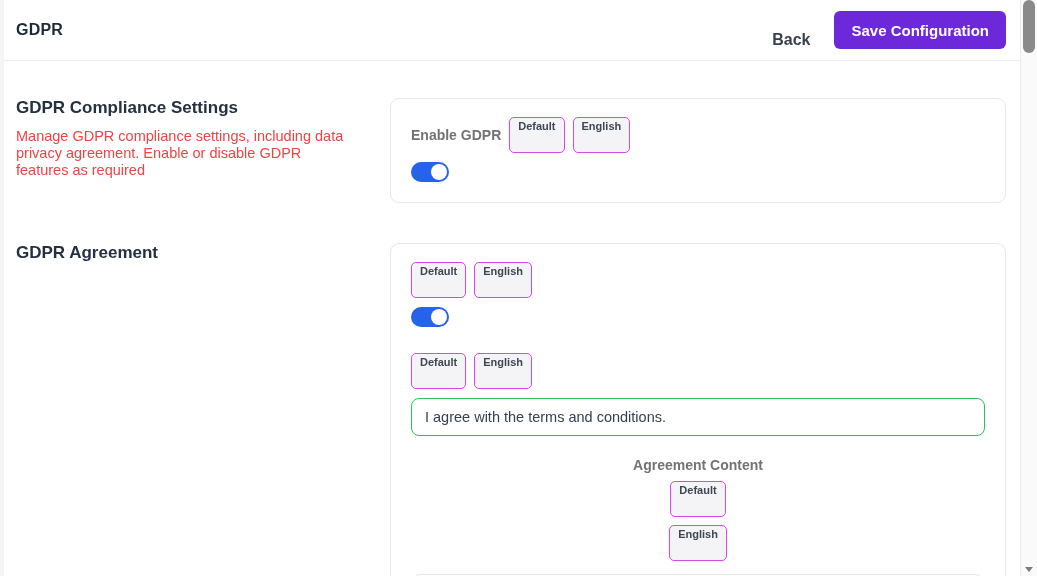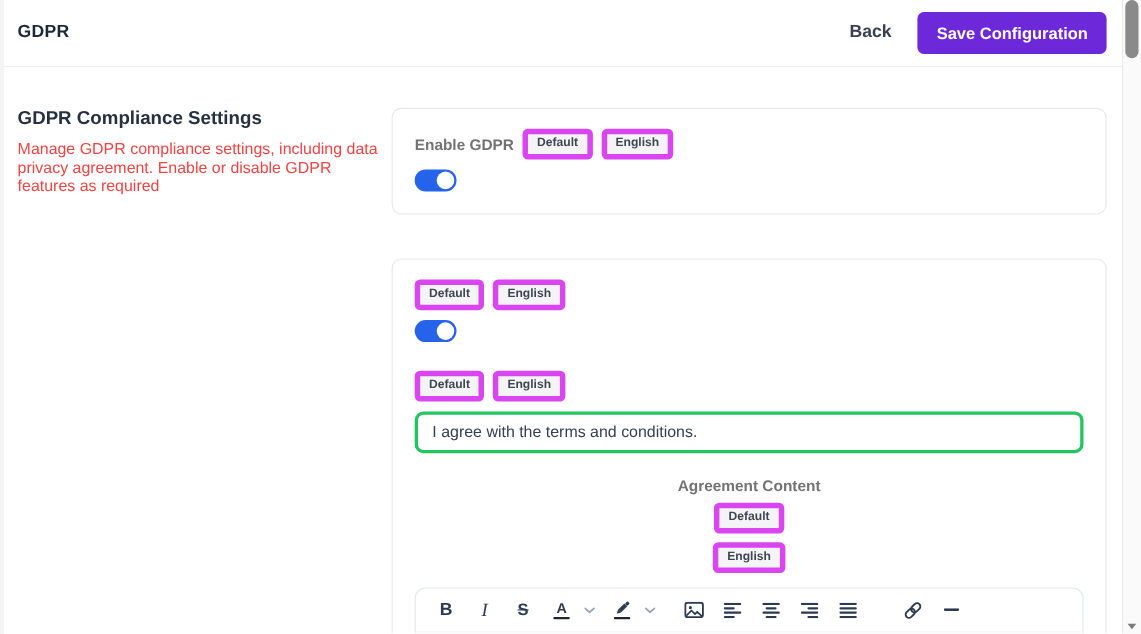--- a/index.html
+++ b/index.html
@@ -11,60 +11,60 @@
   }
   
   .page-edge { position:fixed; left:0; top:0; width:4px; height:100%; background:#f4f4f4; }
 
   
   header {
     height:61px; display:flex; align-items:center; justify-content:space-between;
     padding:0 14px 0 16px; border-bottom:1px solid #ededed; width:1020px;
   }
   .page-title { font-size:16px; font-weight:700; color:#1d2939; letter-spacing:.2px; }
-  .header-actions { display:flex; align-items:center; gap:24px; }
+  .header-actions { display:flex; align-items:flex-end; gap:24px; }
   .back-btn { background:none; border:none; font-family:inherit; font-size:16px; font-weight:700; color:#394150; cursor:pointer; }
   .save-btn {
     background:#6d28d9; color:#fff; border:none; font-family:inherit;
     font-size:15px; font-weight:700; height:38px; padding:0 17px;
     border-radius:6px; cursor:pointer;
   }
 
   
   main { padding:37px 14px 0 16px; display:flex; flex-direction:column; gap:40px; width:1020px; }
-  .row { display:grid; grid-template-columns:340px 1fr; column-gap:0; align-items:start; }
+  .row { display:grid; grid-template-columns:340px 1fr; column-gap:34px; align-items:start; }
   .left h2 { font-size:17px; font-weight:700; color:#253041; margin-bottom:10px; }
   .left p  { font-size:14.5px; line-height:1.18; color:#ef4444; width:334px; }
 
   .card {
     background:#fff; border:1px solid #e6e7eb; border-radius:9px;
     padding:18px 20px 20px;
   }
   .label-row { display:flex; align-items:center; gap:8px; margin-bottom:9px; }
   .field-label { font-size:14px; font-weight:700; color:#737373; }
   .badge {
     font-size:11px; font-weight:600; color:#3f4653; line-height:1;
-    background:#f4f4f6; border:5px solid #d946ef; border-radius:5px;
-    padding:3px 8px 4px;
+    background:#f4f4f6; border:1px solid #d946ef; border-radius:5px;
+    padding:3px 8px 20px;
   }
   .toggle {
     width:38px; height:20px; border-radius:999px; background:#2563eb;
     position:relative; border:none; cursor:pointer; display:block;
   }
   .toggle .knob {
     position:absolute; top:2px; left:20px; width:16px; height:16px;
     border-radius:50%; background:#fff;
   }
   .group { margin-bottom:26px; }
   .group.gap-21 { margin-bottom:21px; }
   .group:last-child { margin-bottom:0; }
   .group .label-row.mb13 { margin-bottom:13px;flex-direction:column; }
 
   .text-input {
-    width:100%; height:38px; border:3px solid #22c55e; border-radius:8px;
+    width:100%; height:38px; border:1px solid #22c55e; border-radius:8px;
     padding:0 13px; font-family:inherit; font-size:14.5px; color:#334155;
     background:#fff; outline:none;
   }
 
   
   .editor { border:1px solid #e3e8ee; border-radius:10px; overflow:hidden; background:#fff; }
   .trow { display:flex; align-items:center; height:40px; padding:0 14px; }
   .trow1 { border-bottom:1px solid #f1f4f8; }
   .tbtn {
     width:27px; height:28px; margin-right:8px; display:flex; align-items:center; justify-content:center;
@@ -141,20 +141,21 @@
         <span class="badge">English</span>
       </div>
       <button class="toggle">
           <span class="knob"></span>
         </button>
     </div>
   </section>
 
   <section class="row">
     <div class="left">
+      <h2>GDPR Agreement</h2>
     </div>
     <div class="card">
 
       <div class="group">
         <div class="label-row">
           <span class="badge">Default</span>
           <span class="badge">English</span>
         </div>
         <button class="toggle">
             <span class="knob"></span>

